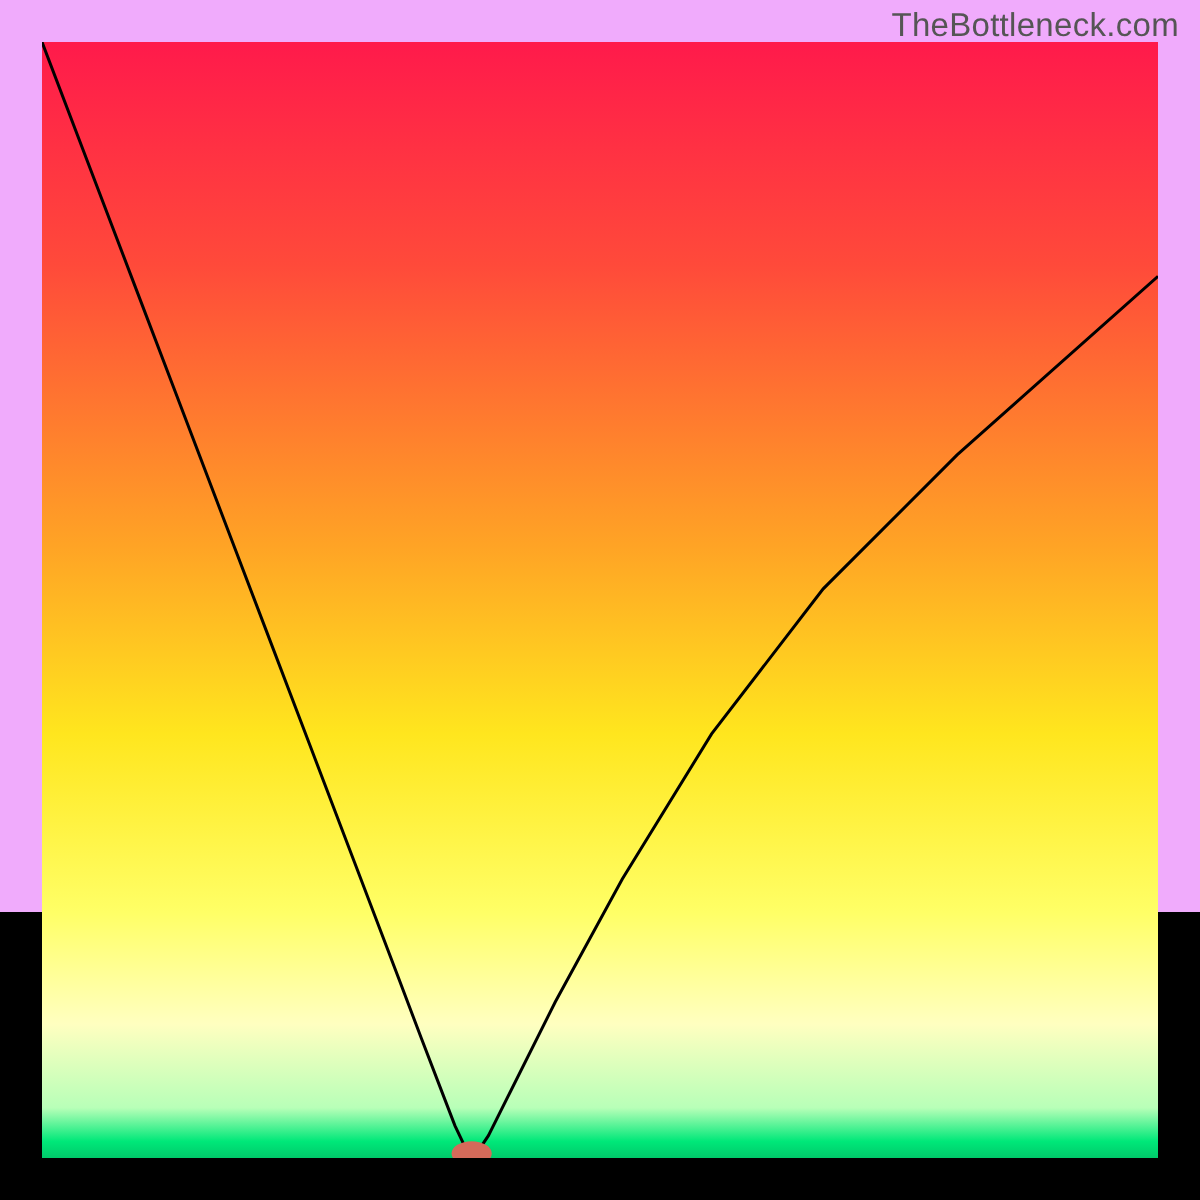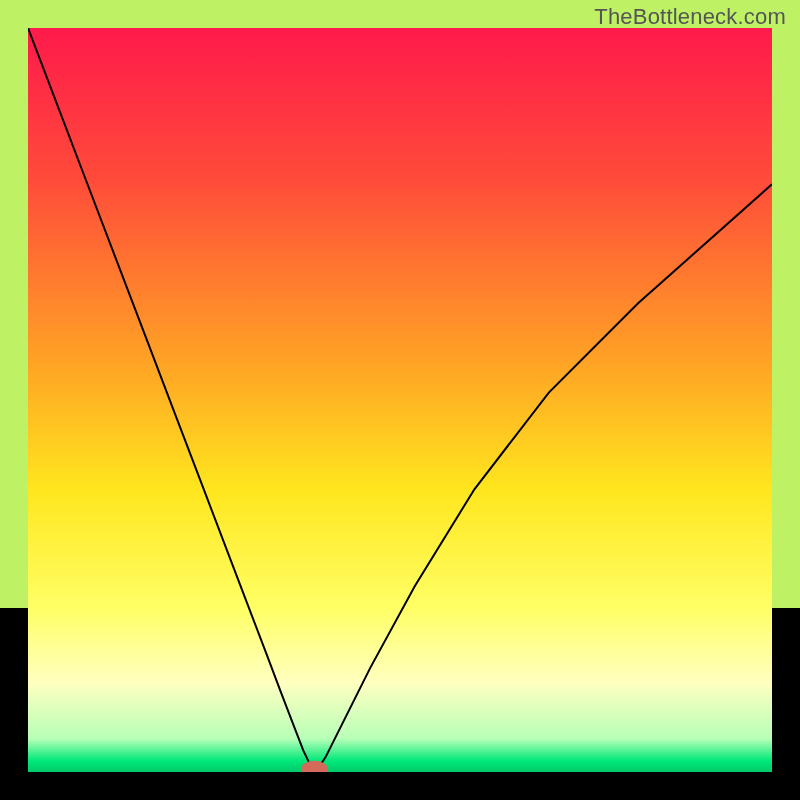--- a/index.html
+++ b/index.html
@@ -8,21 +8,21 @@
     width: 800px;
     height: 800px;
     background: #000;
     font-family: Arial, Helvetica, sans-serif;
     overflow: hidden;
   }
   .frame {
     position: relative;
     width: 800px;
     height: 608px;
-    background: #bef264;
+    background: #f0abfc;
   }
   .watermark {
     position: absolute;
     top: 4px;
     right: 14px;
     color: #555;
     font-size: 22px;
     font-weight: 500;
     letter-spacing: 0.2px;
     z-index: 10;

